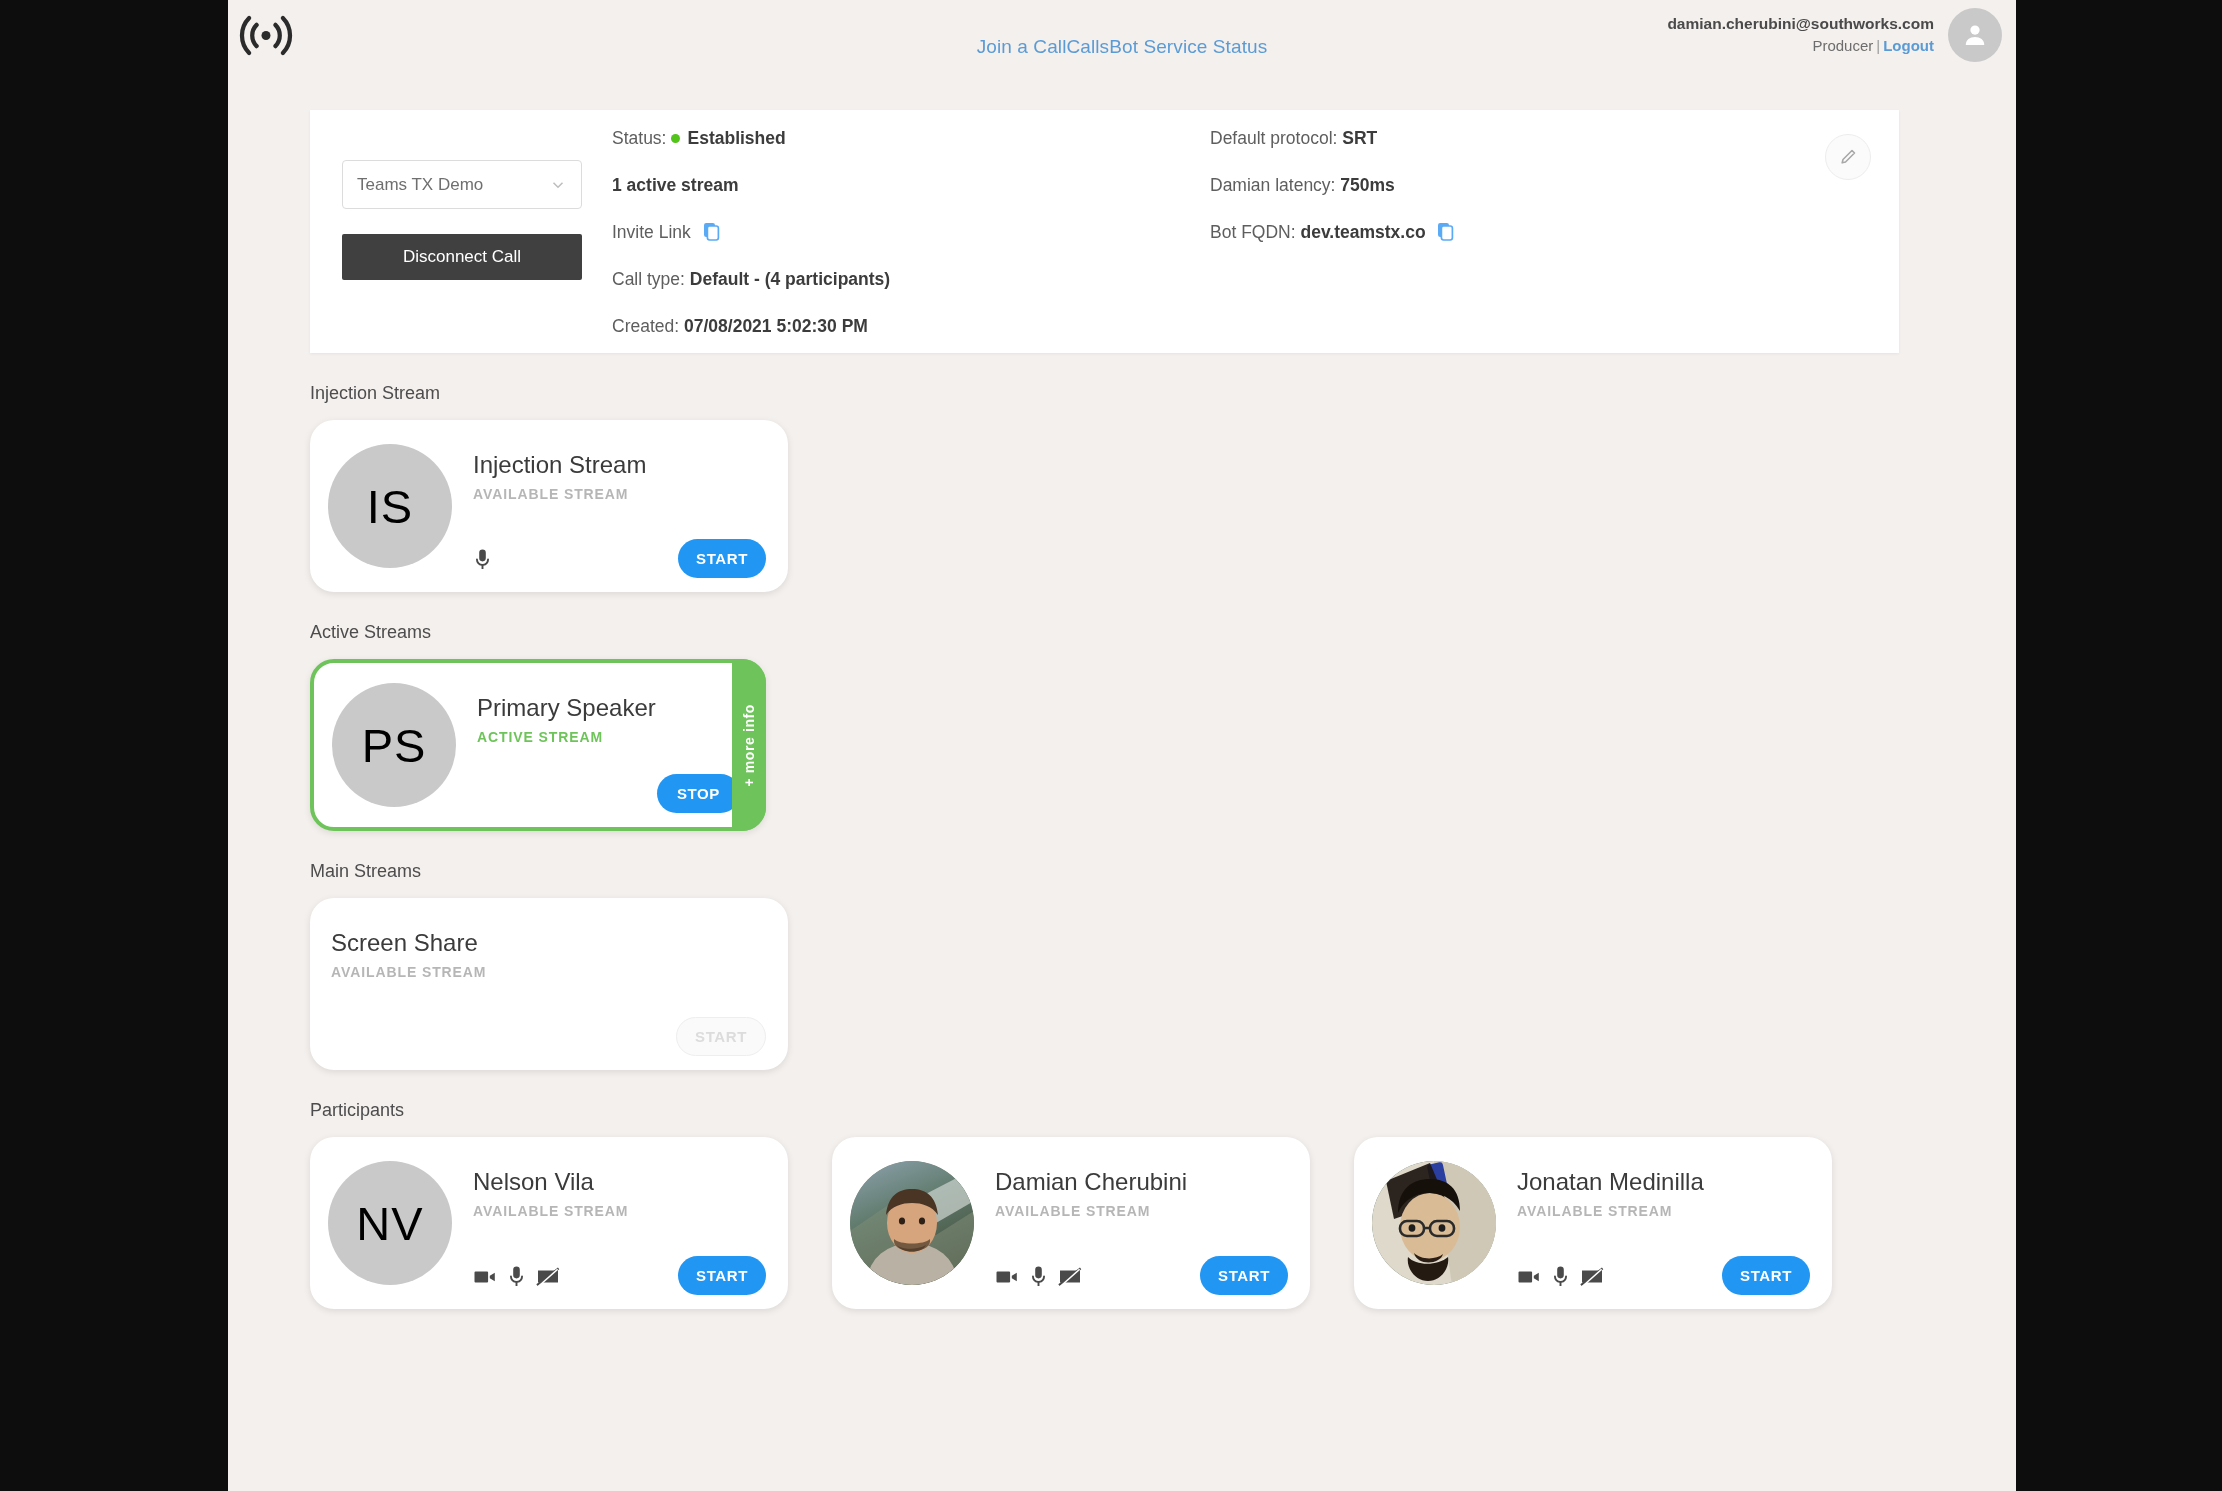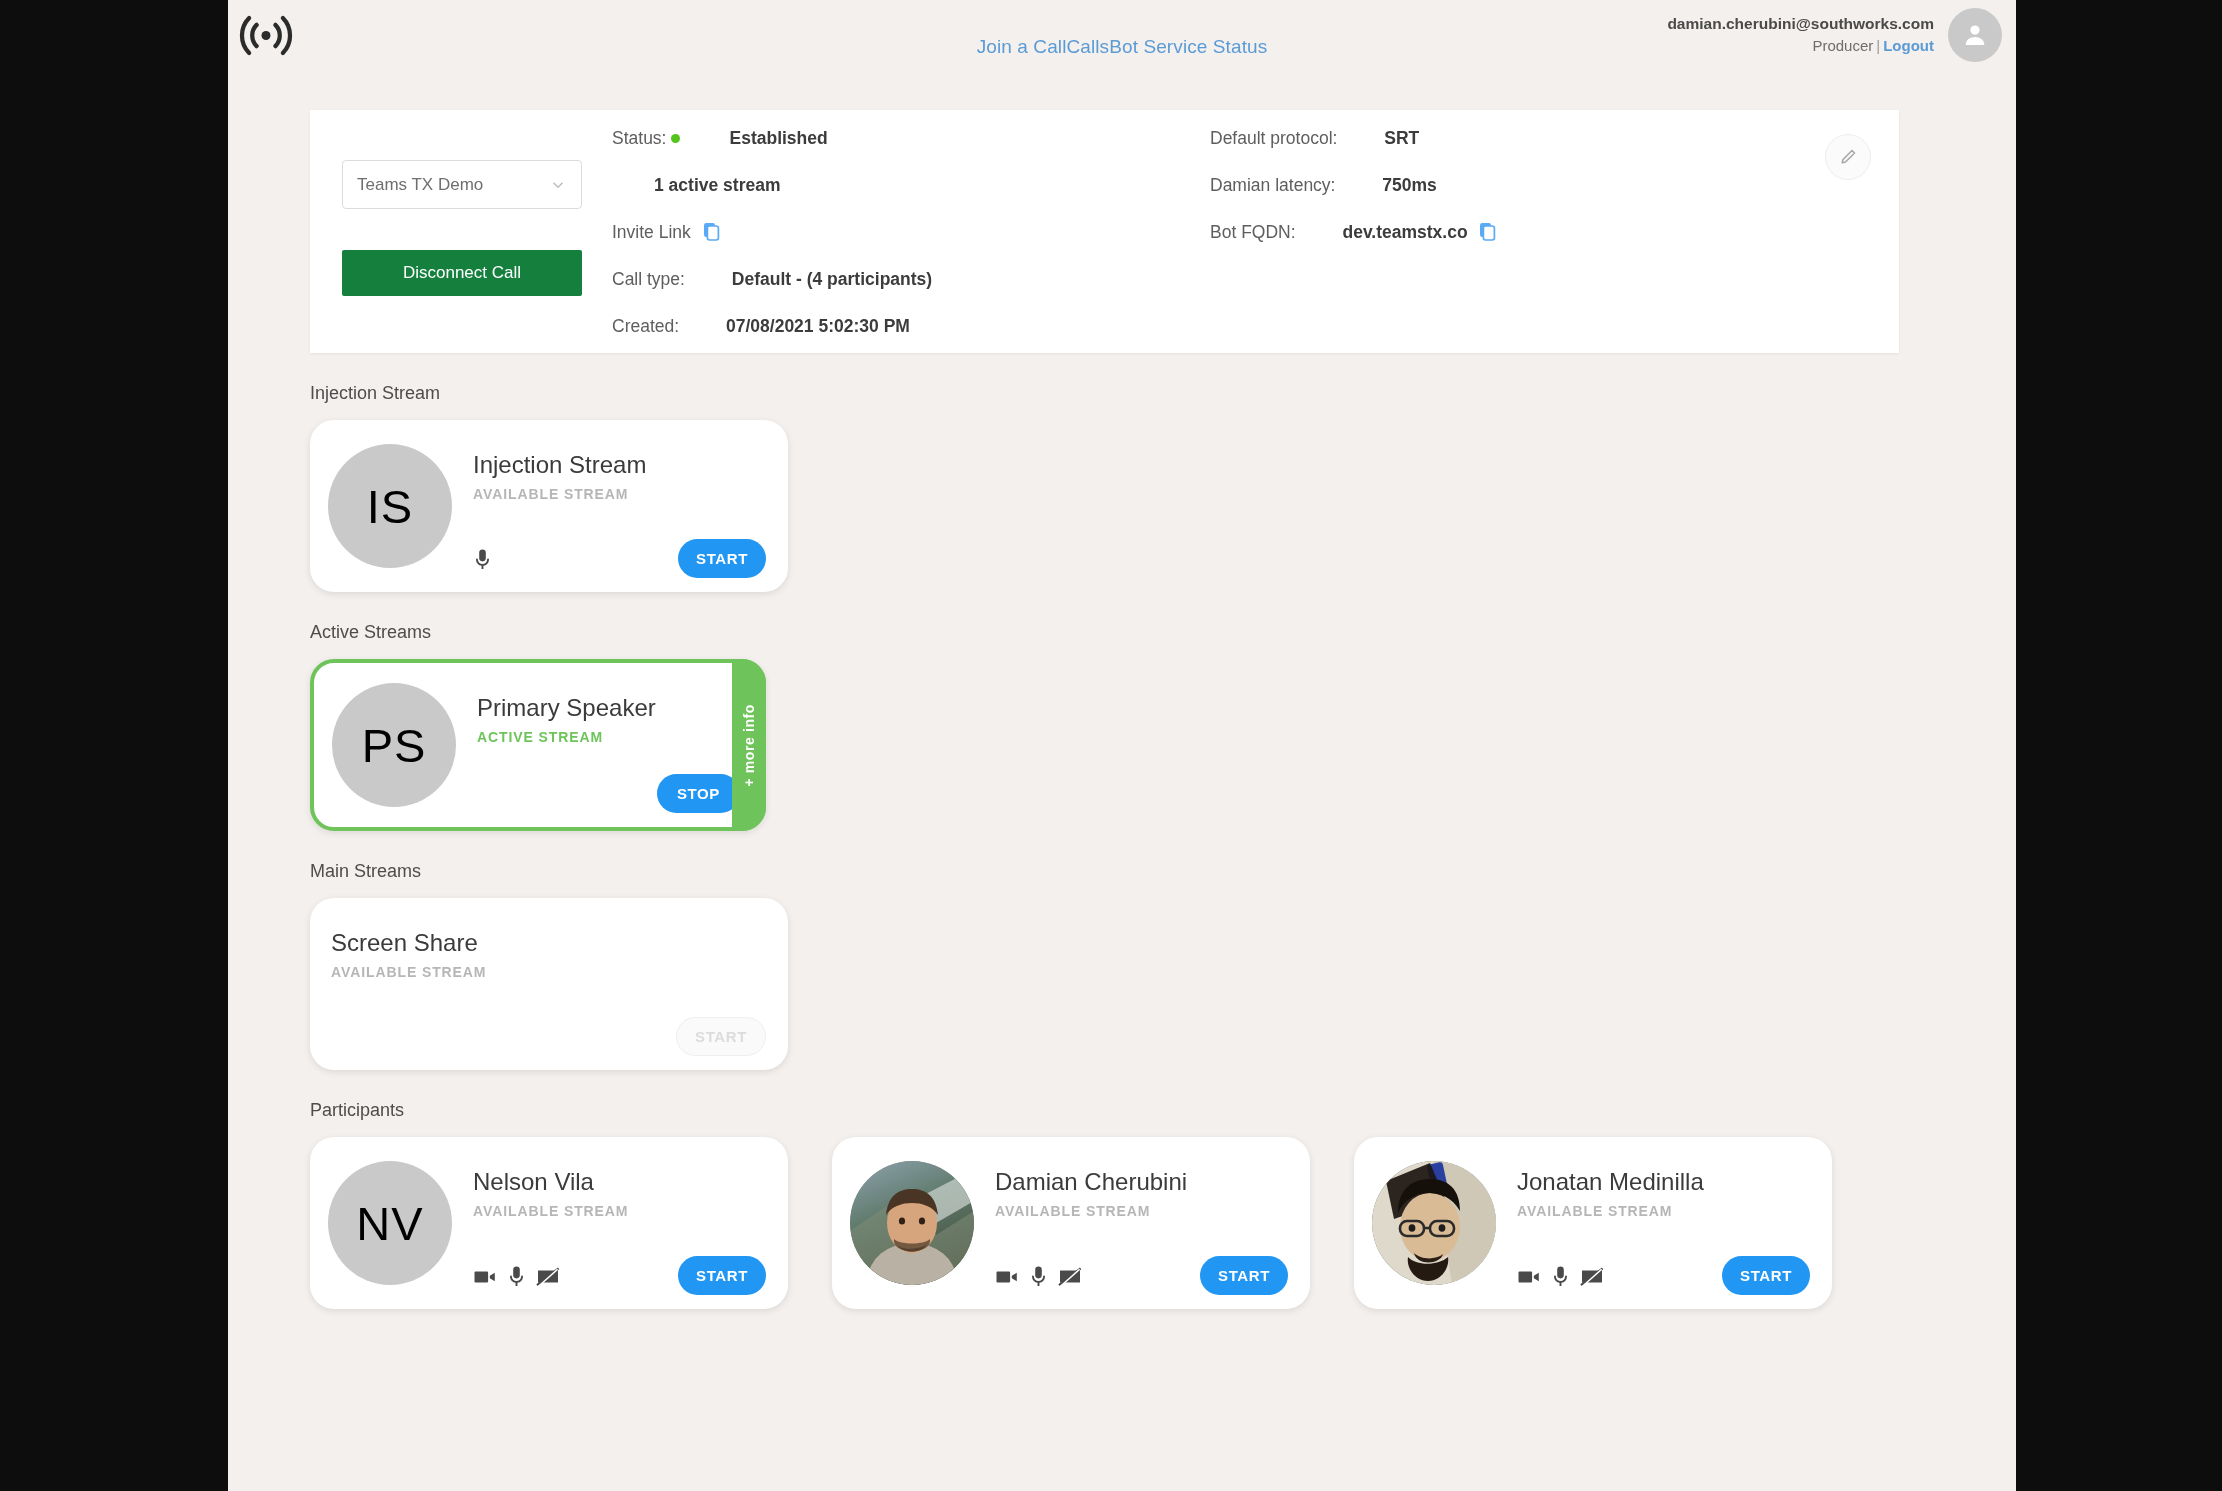--- a/index.html
+++ b/index.html
@@ -122,24 +122,24 @@
     padding: 0 14px;
     box-sizing: border-box;
   }
   .select-wrap .sel-label {
     font-size: 17px;
     color: #6f6f6f;
     flex: 1;
   }
   .chev { color: #bdbdbd; width: 18px; height: 18px; flex: none; }
   .disconnect-btn {
-    margin-top: 41px;
+    margin-top: 25px;
     width: 240px;
     height: 46px;
-    background: #15803d;
+    background: #404040;
     border: none;
     border-radius: 2px;
     color: #ffffff;
     font-size: 17px;
     font-family: "Liberation Sans", sans-serif;
     cursor: pointer;
   }
 
   .cc-col-mid {
     position: absolute;
@@ -155,21 +155,21 @@
     top: 18px;
     width: 560px;
     font-size: 17.5px;
     color: #5e5e5e;
   }
   .info-line {
     margin-bottom: 26px;
     line-height: 1.2;
     white-space: nowrap;
   }
-  .info-line b { color: #3c3c3c; margin-left: 42px; }
+  .info-line b { color: #3c3c3c; }
   .dot-green {
     display: inline-block;
     width: 9px;
     height: 9px;
     border-radius: 50%;
     background: #52c41a;
     margin: 0 7px 2px 5px;
     vertical-align: middle;
   }
   .copy-ico {

